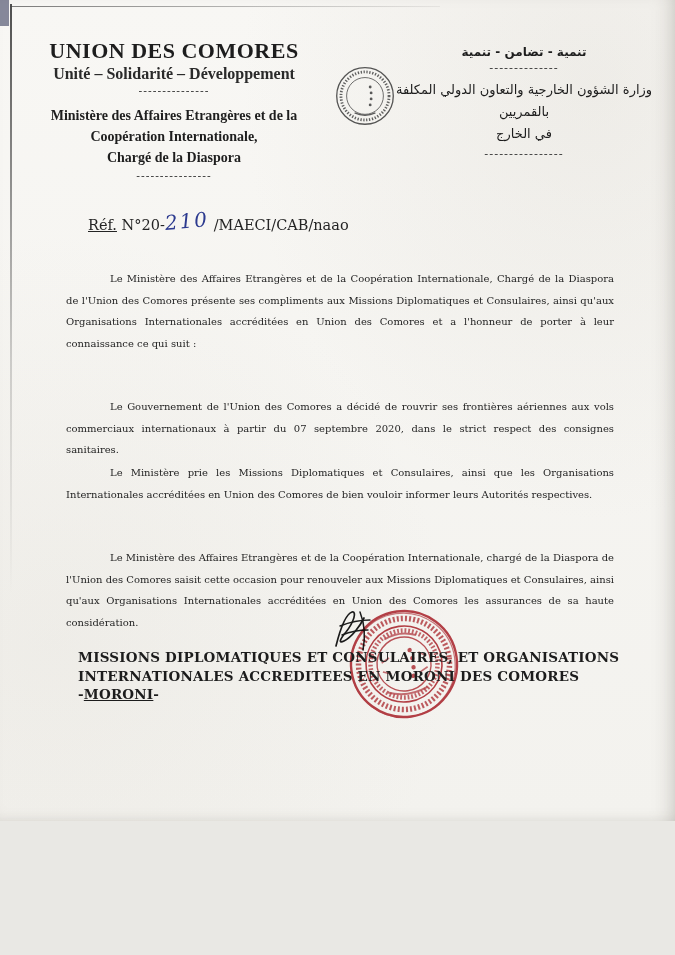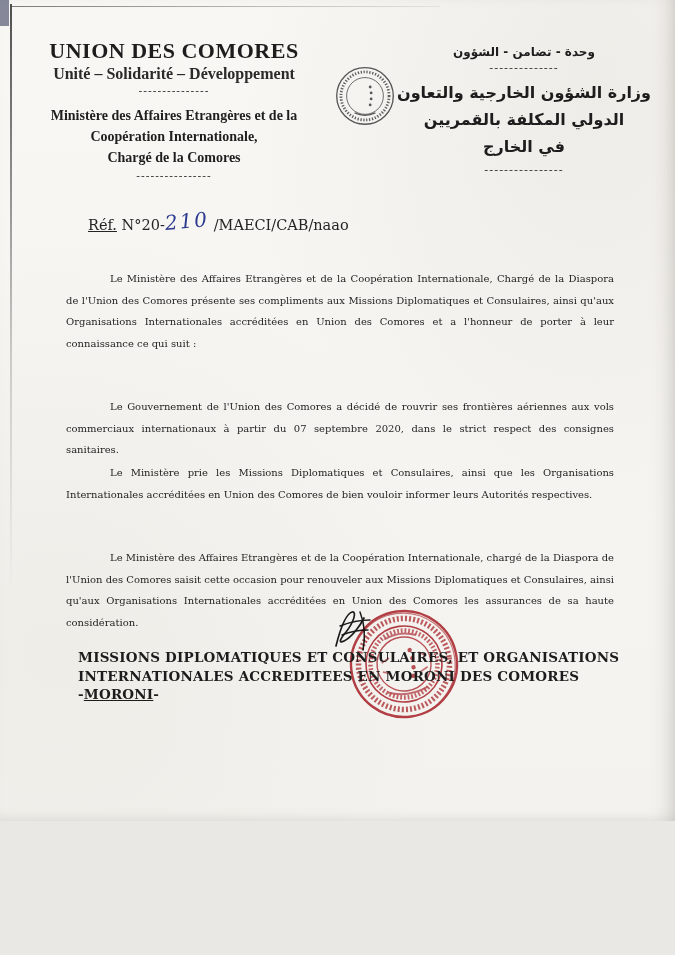--- a/index.html
+++ b/index.html
@@ -31,21 +31,21 @@
   .hdr-left .ministry{font-family:"Liberation Serif", serif;font-weight:bold;font-size:14px;line-height:1.5;margin-top:8px;color:#1e1e1e;}
 
   
   .seal-top{position:absolute;left:332px;top:60px;width:66px;height:70px;opacity:0.85;}
 
   
   .hdr-right{position:absolute;left:388px;top:36px;width:272px;text-align:center;direction:rtl;
     font-family:"DejaVu Sans", sans-serif;color:#1d1d1d;}
   .hdr-right .title-ar{font-weight:bold;font-size:20px;}
   .hdr-right .motto-ar{font-weight:bold;font-size:12px;margin-top:9px;}
-  .hdr-right .ministry-ar{font-weight:bold;font-size:16px;line-height:1.7;margin-top:6px;}
+  .hdr-right .ministry-ar{font-weight:normal;font-size:13px;line-height:1.7;margin-top:6px;}
 
   
   .ref-line{position:absolute;left:88px;top:211px;font-size:14.5px;color:#242424;white-space:nowrap;}
   .ref-label{text-decoration:underline;}
   .ref-handwritten{display:inline-block;font-style:italic;font-size:20px;color:#2c3a8f;
     transform:rotate(-5deg) translateY(-2px);letter-spacing:2px;font-family:"DejaVu Serif", serif;}
   .place-date{position:absolute;left:444px;top:217px;font-size:14.5px;color:#242424;white-space:nowrap;}
 
   
   .para{position:absolute;left:66px;width:548px;text-align:justify;text-indent:44px;
@@ -78,39 +78,39 @@
   <div class="scan-h"></div>
   <div class="scan-corner"></div>
 
   <div class="hdr-left">
     <div class="title">UNION DES COMORES</div>
     <div class="motto">Unité – Solidarité – Développement</div>
     <div class="dashes">---------------</div>
     <div class="ministry">
       <span>Ministère des Affaires Etrangères et de la</span><br>
       <span>Coopération Internationale,</span><br>
-      <span>Chargé de la Comores</span>
+      <span>Chargé de la Diaspora</span>
     </div>
     <div class="dashes">----------------</div>
   </div>
 
   <svg class="seal-top" viewBox="0 0 70 70">
     <circle cx="35" cy="36" r="30" fill="none" stroke="#3a3a3a" stroke-width="1.4"></circle>
     <circle cx="35" cy="36" r="25.5" fill="none" stroke="#474747" stroke-width="3" stroke-dasharray="1.4 1.7"></circle>
     <circle cx="35" cy="36" r="19.5" fill="none" stroke="#3a3a3a" stroke-width="0.9"></circle>
     <path d="M38 20 A 15.5 15.5 0 1 0 38 52 A 13 13 0 1 1 38 20 Z" fill="#3f3f3f"></path>
     <circle cx="40.5" cy="26.5" r="1.5" fill="#3f3f3f"></circle>
     <circle cx="41.5" cy="32.8" r="1.5" fill="#3f3f3f"></circle>
     <circle cx="41.5" cy="39.2" r="1.5" fill="#3f3f3f"></circle>
     <circle cx="40.5" cy="45.5" r="1.5" fill="#3f3f3f"></circle>
     <path d="M24 54 q 11 5 22 0" fill="none" stroke="#3f3f3f" stroke-width="1.6"></path>
   </svg>
 
   <div class="hdr-right">
-    <div class="motto-ar">وحدة - تضامن - الشؤون</div>
+    <div class="motto-ar">تنمية - تضامن - تنمية</div>
     <div class="dashes">--------------</div>
     <div class="ministry-ar">
       <span>وزارة الشؤون الخارجية والتعاون الدولي المكلفة بالقمريين</span><br>
       <span>في الخارج</span>
     </div>
     <div class="dashes">----------------</div>
   </div>
 
   <div class="ref-line"><span class="ref-label">Réf.</span><span> N°20-</span><span class="ref-handwritten">210</span><span> /MAECI/CAB/naao</span></div>
 

